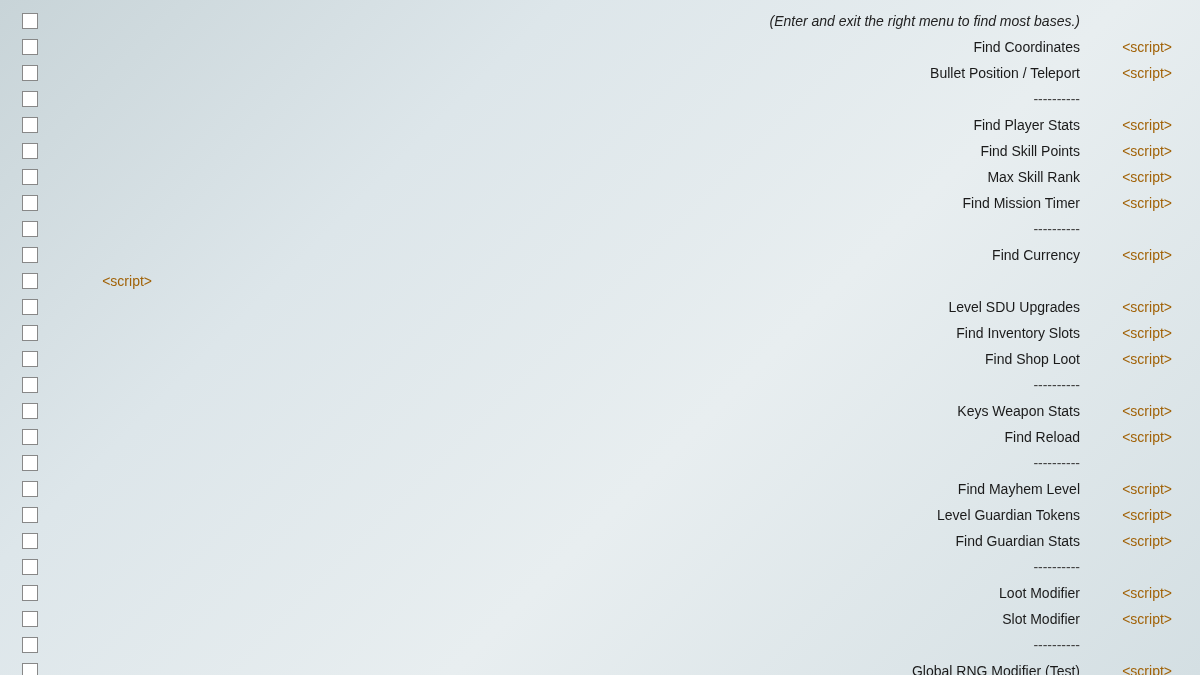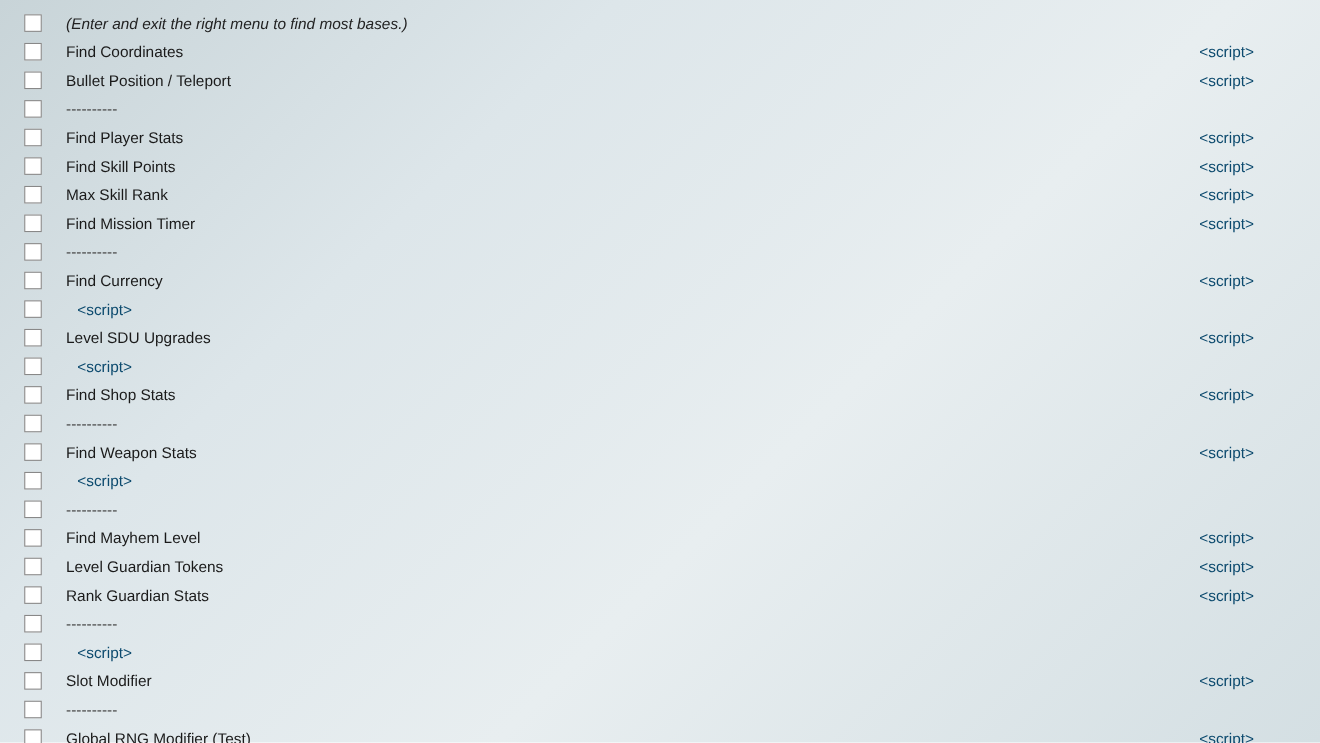--- a/index.html
+++ b/index.html
@@ -45,38 +45,39 @@
       border: 1px solid #888;
       background: #fff;
       cursor: pointer;
       flex-shrink: 0;
     }
 
     .label-cell {
       flex: 1;
       color: #1a1a1a;
       font-size: 14px;
+      text-align: right;
     }
 
     .separator-label {
       color: #444;
       font-size: 14px;
     }
 
     .note-text {
       color: #222;
       font-size: 14px;
       font-style: italic;
     }
 
     .script-cell {
       width: 120px;
       text-align: right;
-      padding-right: 60px;
-      color: #0c4a6e;
+      padding-right: 28px;
+      color: #a16207;
       font-size: 14px;
       flex-shrink: 0;
     }
   </style>
 </head>
 <body>
 
 <div class="container">
 <div class="list-item">
       <div class="checkbox-cell">
@@ -158,47 +159,49 @@
       <div class="checkbox-cell">
         <div class="checkbox"></div>
       </div>
       <div class="label-cell">Level SDU Upgrades</div>
       <div class="script-cell">&lt;script&gt;</div>
     </div>
     <div class="list-item">
       <div class="checkbox-cell">
         <div class="checkbox"></div>
       </div>
-      <div class="script-cell">&lt;script&gt;</div>
-    </div>
-    <div class="list-item">
-      <div class="checkbox-cell">
-        <div class="checkbox"></div>
-      </div>
-      <div class="label-cell">Find Shop Stats</div>
-      <div class="script-cell">&lt;script&gt;</div>
-    </div>
-    <div class="list-item">
-      <div class="checkbox-cell">
-        <div class="checkbox"></div>
-      </div>
-      <div class="label-cell separator-label">----------</div>
-      <div class="script-cell"></div>
-    </div>
-    <div class="list-item">
-      <div class="checkbox-cell">
-        <div class="checkbox"></div>
-      </div>
-      <div class="label-cell">Find Weapon Stats</div>
-      <div class="script-cell">&lt;script&gt;</div>
-    </div>
-    <div class="list-item">
-      <div class="checkbox-cell">
-        <div class="checkbox"></div>
-      </div>
+      <div class="label-cell">Find Inventory Slots</div>
+      <div class="script-cell">&lt;script&gt;</div>
+    </div>
+    <div class="list-item">
+      <div class="checkbox-cell">
+        <div class="checkbox"></div>
+      </div>
+      <div class="label-cell">Find Shop Loot</div>
+      <div class="script-cell">&lt;script&gt;</div>
+    </div>
+    <div class="list-item">
+      <div class="checkbox-cell">
+        <div class="checkbox"></div>
+      </div>
+      <div class="label-cell separator-label">----------</div>
+      <div class="script-cell"></div>
+    </div>
+    <div class="list-item">
+      <div class="checkbox-cell">
+        <div class="checkbox"></div>
+      </div>
+      <div class="label-cell">Keys Weapon Stats</div>
+      <div class="script-cell">&lt;script&gt;</div>
+    </div>
+    <div class="list-item">
+      <div class="checkbox-cell">
+        <div class="checkbox"></div>
+      </div>
+      <div class="label-cell">Find Reload</div>
       <div class="script-cell">&lt;script&gt;</div>
     </div>
     <div class="list-item">
       <div class="checkbox-cell">
         <div class="checkbox"></div>
       </div>
       <div class="label-cell separator-label">----------</div>
       <div class="script-cell"></div>
     </div>
     <div class="list-item">
@@ -212,34 +215,35 @@
       <div class="checkbox-cell">
         <div class="checkbox"></div>
       </div>
       <div class="label-cell">Level Guardian Tokens</div>
       <div class="script-cell">&lt;script&gt;</div>
     </div>
     <div class="list-item">
       <div class="checkbox-cell">
         <div class="checkbox"></div>
       </div>
-      <div class="label-cell">Rank Guardian Stats</div>
-      <div class="script-cell">&lt;script&gt;</div>
-    </div>
-    <div class="list-item">
-      <div class="checkbox-cell">
-        <div class="checkbox"></div>
-      </div>
-      <div class="label-cell separator-label">----------</div>
-      <div class="script-cell"></div>
-    </div>
-    <div class="list-item">
-      <div class="checkbox-cell">
-        <div class="checkbox"></div>
-      </div>
+      <div class="label-cell">Find Guardian Stats</div>
+      <div class="script-cell">&lt;script&gt;</div>
+    </div>
+    <div class="list-item">
+      <div class="checkbox-cell">
+        <div class="checkbox"></div>
+      </div>
+      <div class="label-cell separator-label">----------</div>
+      <div class="script-cell"></div>
+    </div>
+    <div class="list-item">
+      <div class="checkbox-cell">
+        <div class="checkbox"></div>
+      </div>
+      <div class="label-cell">Loot Modifier</div>
       <div class="script-cell">&lt;script&gt;</div>
     </div>
     <div class="list-item">
       <div class="checkbox-cell">
         <div class="checkbox"></div>
       </div>
       <div class="label-cell">Slot Modifier</div>
       <div class="script-cell">&lt;script&gt;</div>
     </div>
     <div class="list-item">

